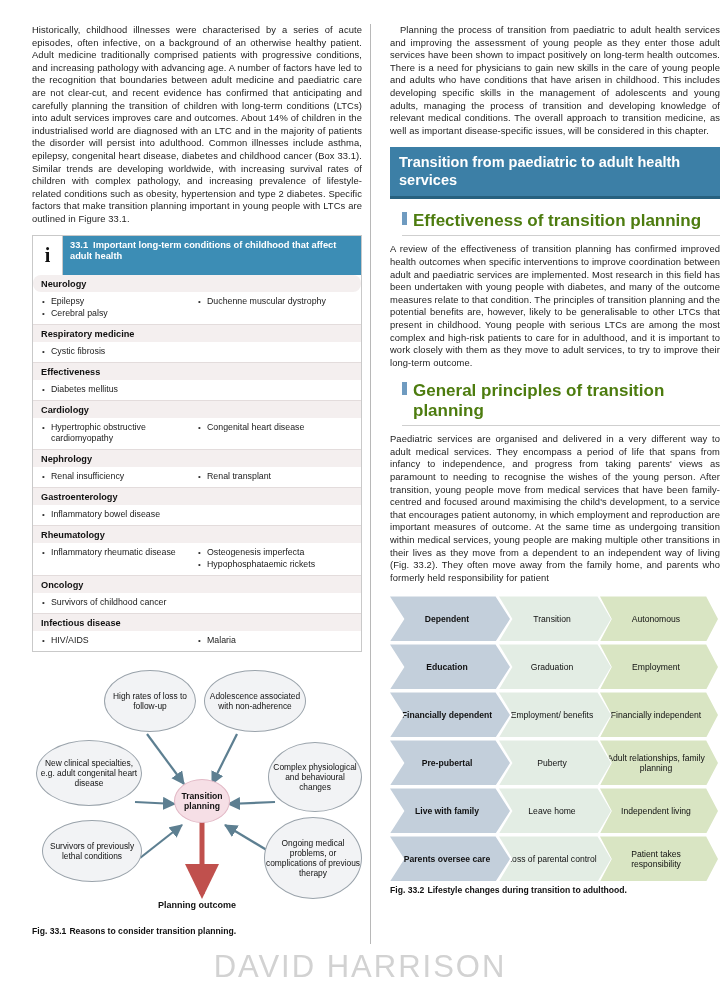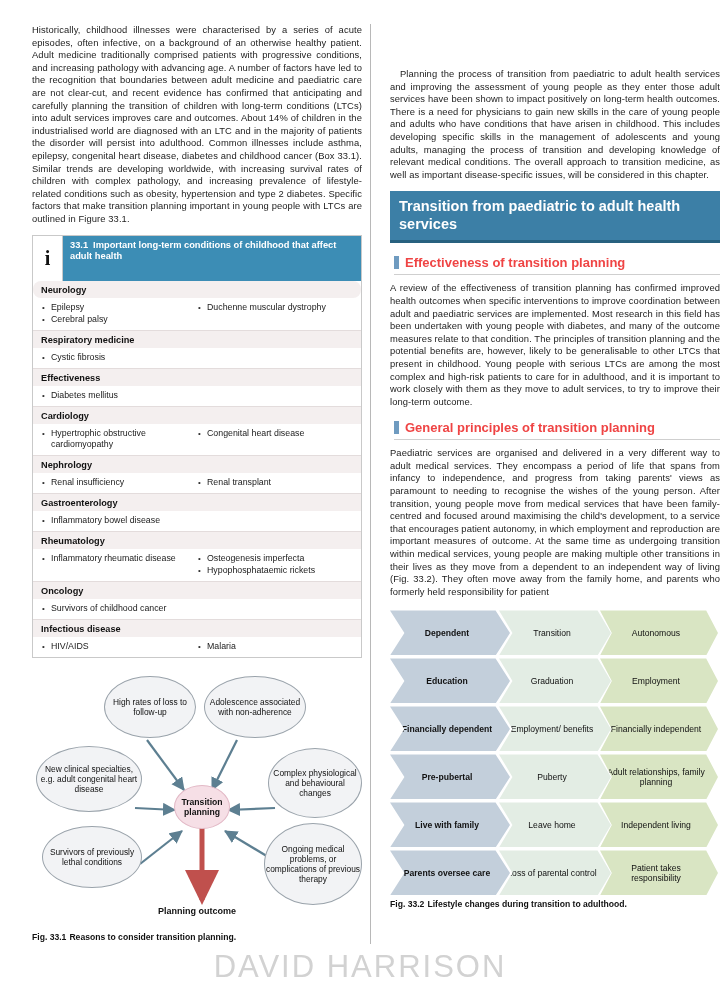--- a/index.html
+++ b/index.html
@@ -24,41 +24,41 @@
   }
 
   p.body {
     margin:0 0 9px 0;
     font-size:9.4px;
     line-height:12.6px;
     text-align:justify;
     color:#1c1c1c;
     letter-spacing:0.01em;
   }
-  p.body.indent { text-indent:10px;margin-top:44px; }
+  p.body.indent { text-indent:10px; }
 
   
   .infobox {
     margin-top:6px;
     border:1px solid #c9c9c9;
     background:#ffffff;
   }
   .infobox-head {
     display:flex; align-items:stretch;
     background:#3c8db5;
   }
   .infobox-icon {
     width:30px; background:#ffffff;
     border-right:1px solid #c9c9c9;
     display:flex; align-items:center; justify-content:center;
     font-family:"Liberation Serif", serif;
     font-weight:bold; font-size:20px; color:#111;
   }
   .infobox-title {
-    flex:1; padding:4px 7px 19px 7px;
+    flex:1; padding:4px 7px 13px 7px;
     color:#ffffff; font-weight:bold; font-size:9.3px;
     line-height:11.4px;
   }
   .infobox-title .num { margin-right:5px; }
   .infobox-body { padding:0; }
   .cat {
     font-weight:bold; font-size:9.2px;
     padding:4px 8px 3px 8px;
     background:#f4efef;
     border-top:1px solid #e3dcdc;
@@ -117,22 +117,22 @@
     line-height:18px;
     padding:6px 10px 7px 9px;
     margin:10px 0 12px 0;
     border-bottom:3px solid #2d6party;
   }
   .banner { border-bottom:3px solid #2a6party; }
   .banner { border-bottom:3px solid #27617f; }
 
   h3.sub {
     display:flex; align-items:flex-start;
-    font-size:13px; font-weight:bold; color:#ef4444;
-    margin:12px 0 7px 4px;
+    font-size:17px; font-weight:bold; color:#4d7c0f;
+    margin:12px 0 7px 12px;
     padding-bottom:4px;
     border-bottom:1px solid #cfcfcf;
   }
   h3.sub .tick {
     display:inline-block; width:5px; height:13px;
     background:#6f9bc0; margin-right:6px; margin-top:1px;
     flex:none;
   }
 
   

